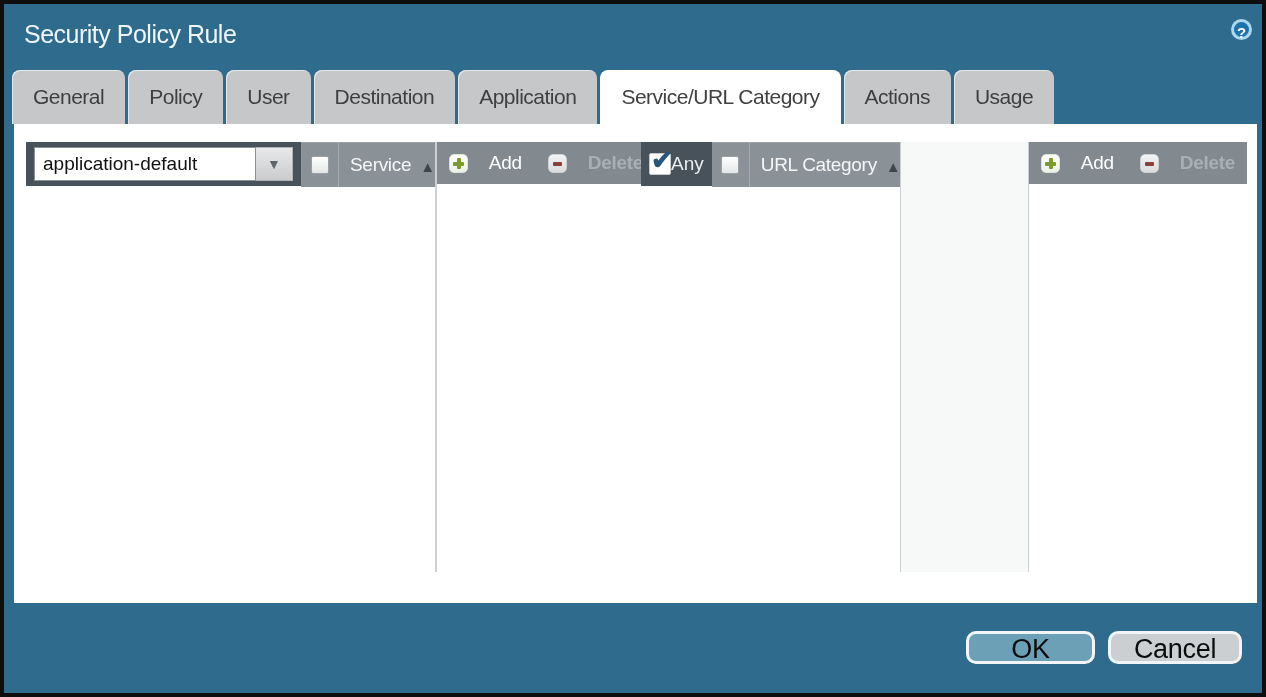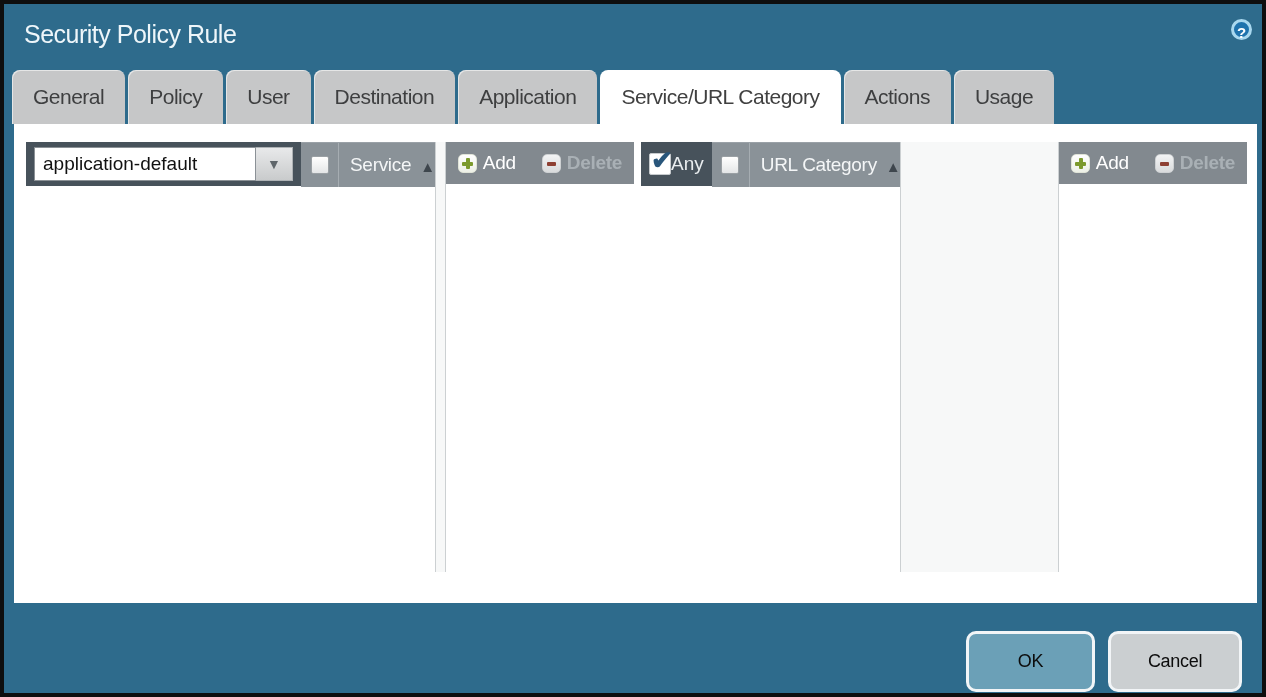--- a/index.html
+++ b/index.html
@@ -107,21 +107,21 @@
     border-right:1px solid #a6adb2;
   }
   .colhead-label {
     display:flex; align-items:center; gap:9px;
     padding-left:11px; color:#f4f6f7; font-size:19px; letter-spacing:-0.3px;
   }
   .sort-icon { color:#3e464d; font-size:15px; line-height:1; padding-top:2px; }
   
   .any-label { color:#e9edef; font-size:19px; }
   
-  .foot-btn { display:flex; align-items:center; gap:6px; cursor:pointer; }
+  .foot-btn { display:flex; align-items:center; gap:21px; cursor:pointer; }
   .foot-btn + .foot-btn { margin-left:26px;font-weight:bold; }
   .foot-btn .label { font-size:19px; color:#ffffff; letter-spacing:-0.3px; }
   .foot-btn.disabled { cursor:default; }
   .foot-btn.disabled .label { color:#a9b0b5; }
   .mini-icon {
     width:19px; height:19px; border-radius:5px; position:relative;
     display:inline-block;
   }
   .mini-icon.plus { background:linear-gradient(#ffffff,#edf0e6); border:1px solid #e0e4d8; }
   .mini-icon.plus::before {
@@ -132,24 +132,24 @@
     content:""; position:absolute; top:3px; bottom:3px; left:7px; width:4px;
     background:#7c9a2d; border-radius:1px;
   }
   .mini-icon.minus { background:linear-gradient(#f3f4f5,#d9dbdc); border:1px solid #ced1d3; }
   .mini-icon.minus::before {
     content:""; position:absolute; left:4px; right:4px; top:7.5px; height:4px;
     background:#8e4033; border-radius:1px;
   }
   
   .dlg-btn {
-    position:absolute; top:627px; height:61px;
+    position:absolute; top:627px; height:33px;
     border:3px solid #f2f5f7; border-radius:10px;
     font-family:"Liberation Sans",sans-serif;
-    font-size:18px; color:#0c0c0c; text-align:center;
+    font-size:27px; color:#0c0c0c; text-align:center;
     cursor:pointer; letter-spacing:-0.3px;
   }
   .dlg-btn.ok     { left:962px;  width:129px; background:#6ba0b7; }
   .dlg-btn.cancel { left:1104px; width:134px; background:#cbcfd1; }
 </style>
 </head>
 <body>
 
 <div id="window">
 

